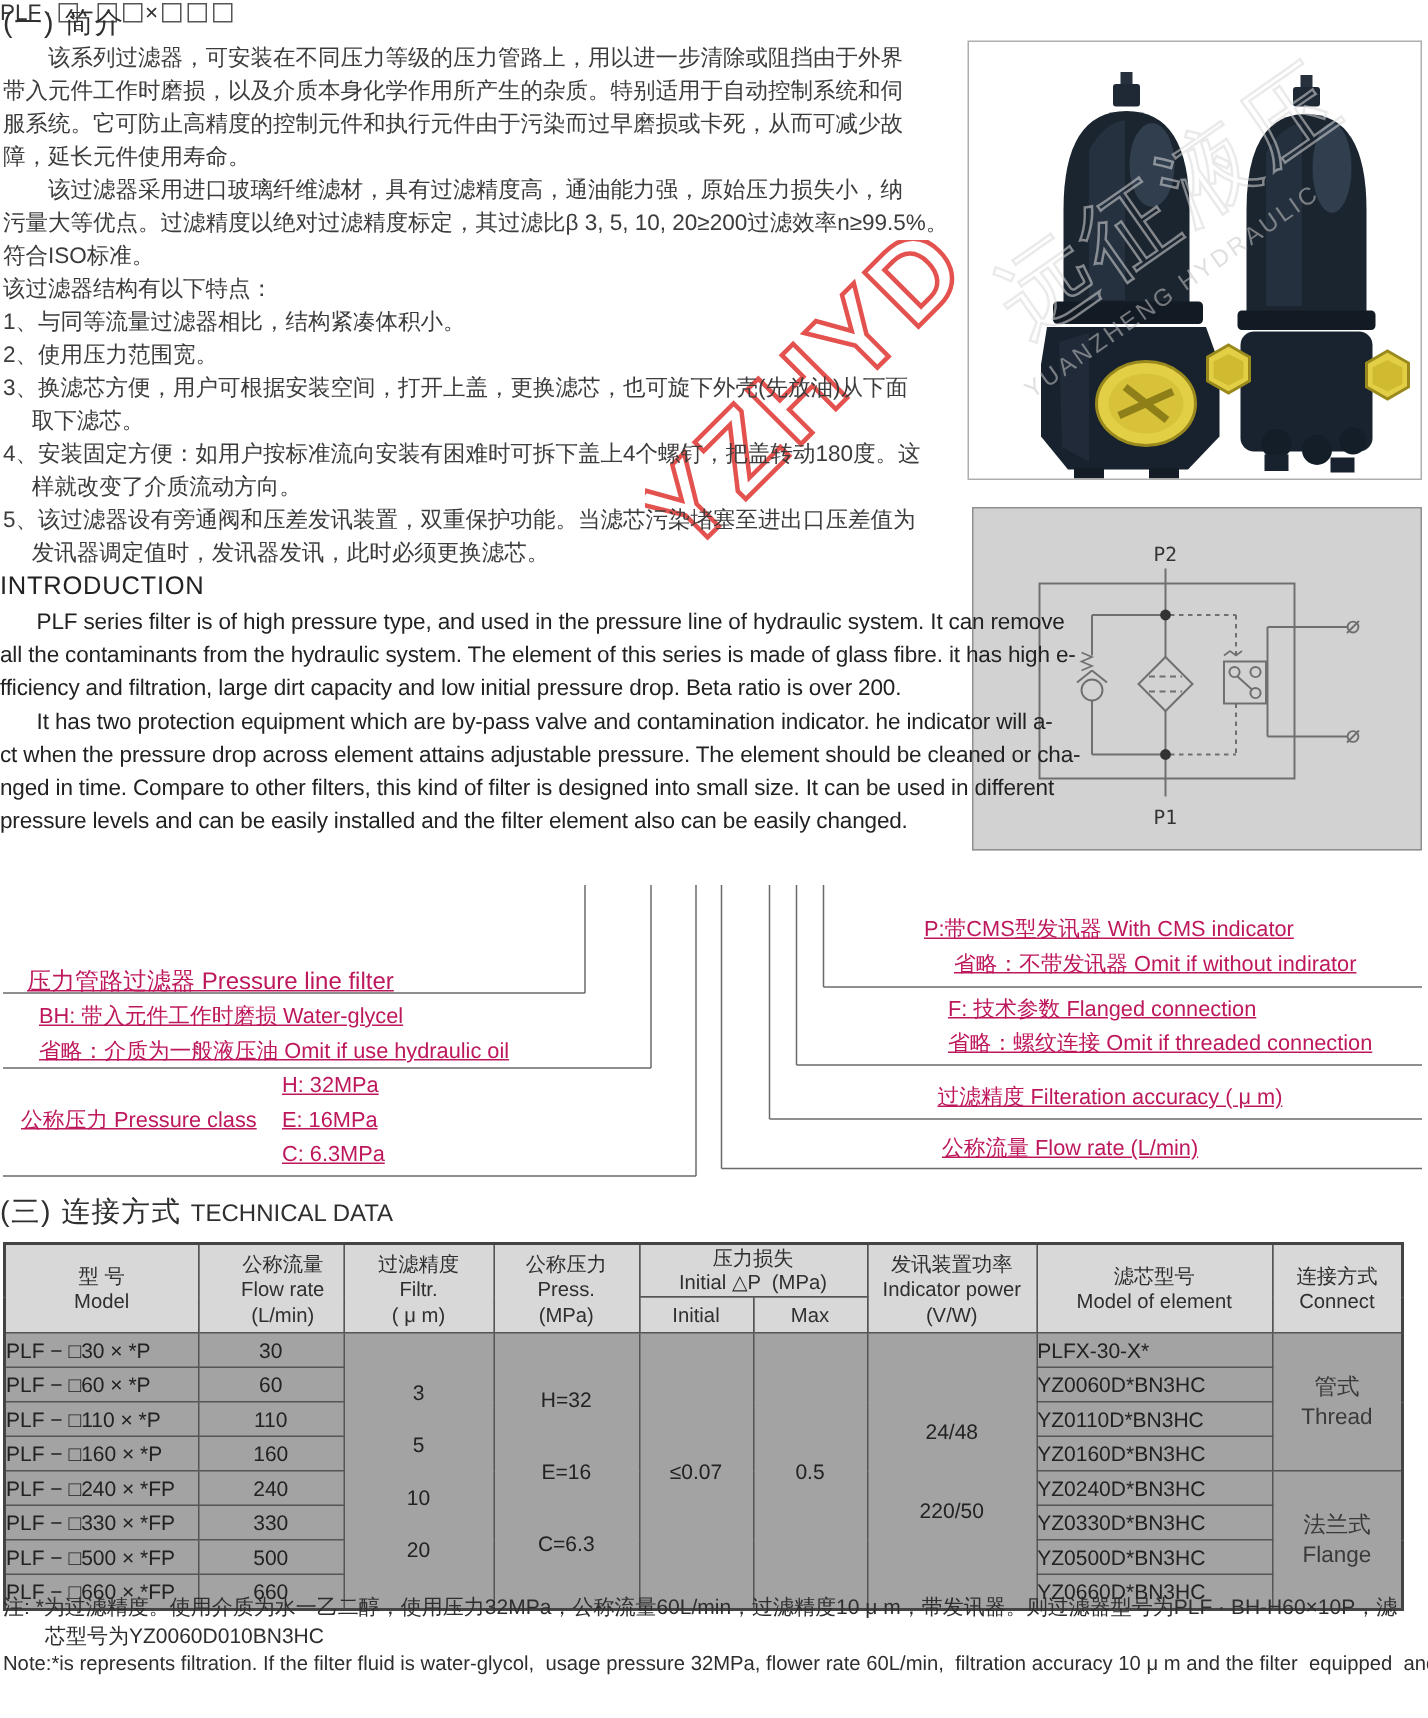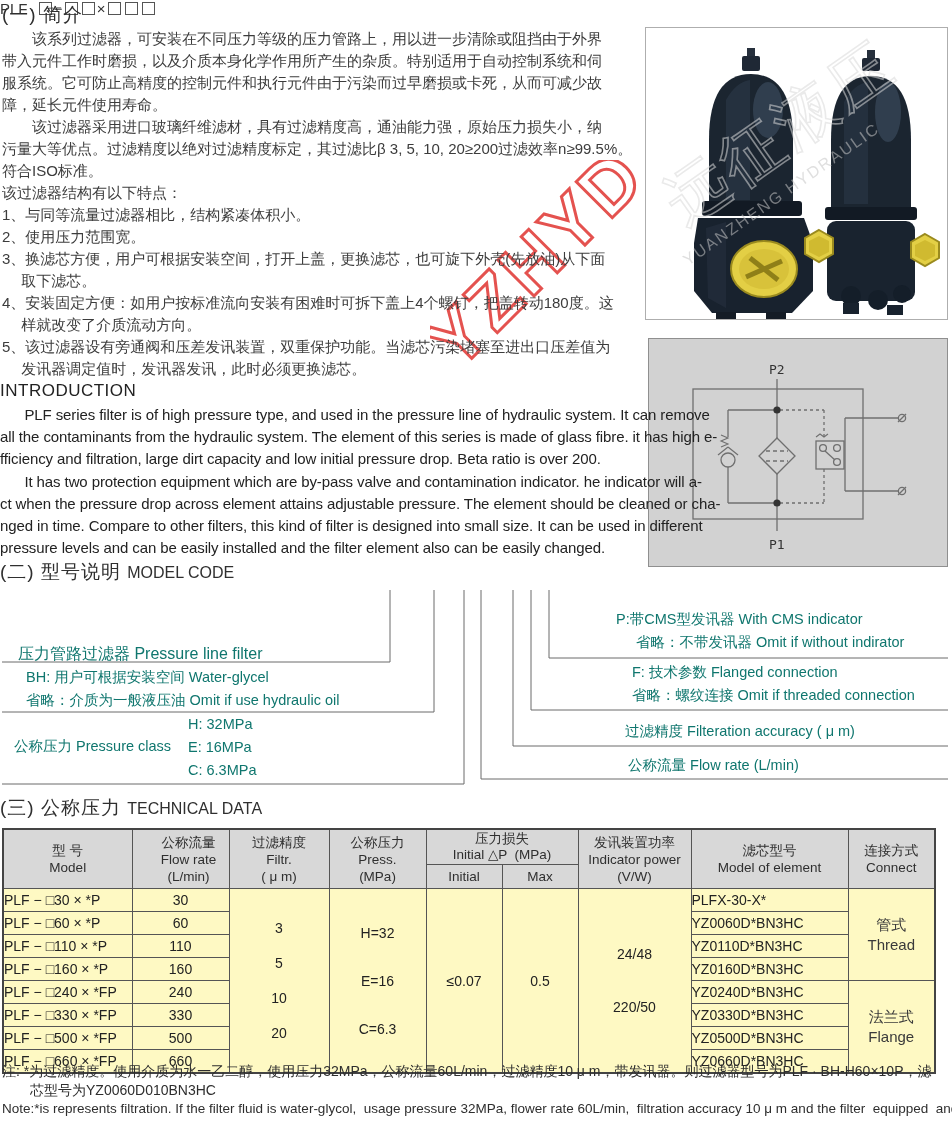--- a/index.html
+++ b/index.html
@@ -13,24 +13,24 @@
   .intro-title{left:2px;top:2px;}
   .cn-body{left:2px;top:28px;font-size:15px;line-height:22px;z-index:3;}
   .intro-en-title{left:0px;top:381px;font-size:17px;color:#222;letter-spacing:.5px;z-index:3;}
   .en-body{left:0px;top:404px;font-size:15px;line-height:22.2px;letter-spacing:-0.1px;color:#222;z-index:3;}
   
   .sec2-title{left:0px;top:559px;z-index:3;}
   .sec3-title{left:0px;top:795px;z-index:3;}
   .code-line{left:378px;top:569px;display:flex;align-items:center;font-size:15px;color:#333;z-index:3;}
   .code-line .gap{width:9px;display:inline-block;text-align:center;}
   .mbox{width:11px;height:11px;border:1px solid #555;display:inline-block;margin:0 2px;background:#fff;}
-  .mc-label{position:absolute;font-size:14.5px;color:#0f766e;z-index:3;}
+  .mc-label{position:absolute;font-size:14.5px;color:#be185d;z-index:3;text-decoration:underline;}
   svg.lines{position:absolute;left:0;top:0;z-index:1;}
   
-  .ttable{position:absolute;left:2px;top:828px;border-collapse:collapse;table-layout:fixed;z-index:3;background:#fef9c3;}
+  .ttable{position:absolute;left:2px;top:828px;border-collapse:collapse;table-layout:fixed;z-index:3;background:#a3a3a3;}
   .ttable th,.ttable td{border:1px solid #555;padding:0;font-weight:normal;overflow:hidden;}
   .ttable{border:2px solid #444;}
   .ttable th{background:#d8d8d8;font-size:13.5px;line-height:16px;color:#2f2f2f;text-align:center;vertical-align:middle;}
   .ttable td{font-size:14px;color:#222;vertical-align:middle;}
   .cell-model{text-align:left;padding-left:9px;}
   .cell-c{text-align:center;}
   .spread{display:flex;flex-direction:column;justify-content:center;height:100%;text-align:center;white-space:pre;}
   .lh35{line-height:35px;} .lh48{line-height:48px;} .lh53{line-height:53px;} .lh20{line-height:20px;font-size:14px;}
   .conn-cn{font-size:15px;color:#3a3a3a;}
   
@@ -164,24 +164,20 @@
         <circle cx="253" cy="152" r="3.6"></circle>
         <line x1="249" y1="156" x2="257" y2="148"></line>
       </g>
       <circle cx="128" cy="71" r="3.6" fill="#333"></circle>
       <circle cx="128" cy="164" r="3.6" fill="#333"></circle>
       <text x="120" y="35" font-size="13" font-family="DejaVu Sans Mono, monospace" fill="#333">P2</text>
       <text x="120" y="210" font-size="13" font-family="DejaVu Sans Mono, monospace" fill="#333">P1</text>
     </svg>
   </div>
 
-  <div class="abs h-cn sec2-title">
-    <span>(二) 型号说明</span>
-    <span class="en">MODEL CODE</span>
-  </div>
 
   <div class="code-line">
     <span>PLF</span>
     <span class="gap">·</span>
     <span class="mbox"></span>
     <span class="gap">−</span>
     <span class="mbox"></span>
     <span class="mbox"></span>
     <span class="gap">×</span>
     <span class="mbox"></span>
@@ -202,36 +198,36 @@
       <line x1="2" y1="152" x2="434" y2="152"></line>
       <line x1="2" y1="224" x2="464" y2="224"></line>
       <line x1="481" y1="219" x2="948" y2="219"></line>
       <line x1="513" y1="186" x2="948" y2="186"></line>
       <line x1="531" y1="150" x2="948" y2="150"></line>
       <line x1="549" y1="98" x2="948" y2="98"></line>
     </g>
   </svg>
 
   <div class="mc-label" style="left:18px;top:644px;font-size:16px;">压力管路过滤器  Pressure line filter</div>
-  <div class="mc-label" style="left:26px;top:668px;">BH: 用户可根据安装空间 Water-glycel</div>
+  <div class="mc-label" style="left:26px;top:668px;">BH: 带入元件工作时磨损 Water-glycel</div>
   <div class="mc-label" style="left:26px;top:691px;">省略：介质为一般液压油 Omit if use hydraulic oil</div>
   <div class="mc-label" style="left:14px;top:737px;">公称压力 Pressure class</div>
   <div class="mc-label" style="left:188px;top:716px;">H: 32MPa</div>
   <div class="mc-label" style="left:188px;top:739px;">E: 16MPa</div>
   <div class="mc-label" style="left:188px;top:762px;">C: 6.3MPa</div>
 
   <div class="mc-label" style="left:616px;top:610px;">P:带CMS型发讯器  With CMS indicator</div>
   <div class="mc-label" style="left:636px;top:633px;">省略：不带发讯器  Omit if without indirator</div>
   <div class="mc-label" style="left:632px;top:663px;">F: 技术参数 Flanged connection</div>
   <div class="mc-label" style="left:632px;top:686px;">省略：螺纹连接  Omit if threaded connection</div>
   <div class="mc-label" style="left:625px;top:722px;">过滤精度  Filteration accuracy ( μ m)</div>
   <div class="mc-label" style="left:628px;top:756px;">公称流量 Flow rate (L/min)</div>
 
   <div class="abs h-cn sec3-title">
-    <span>(三) 公称压力</span>
+    <span>(三) 连接方式</span>
     <span class="en">TECHNICAL DATA</span>
   </div>
 
   <table class="ttable">
     <colgroup>
       <col style="width:129px">
         <col style="width:97px">
         <col style="width:100px">
         <col style="width:97px">
       <col style="width:76px">

